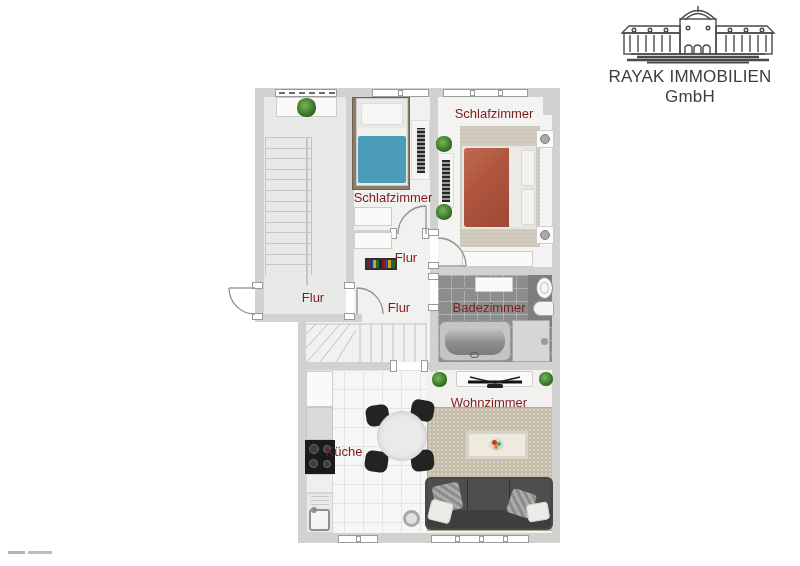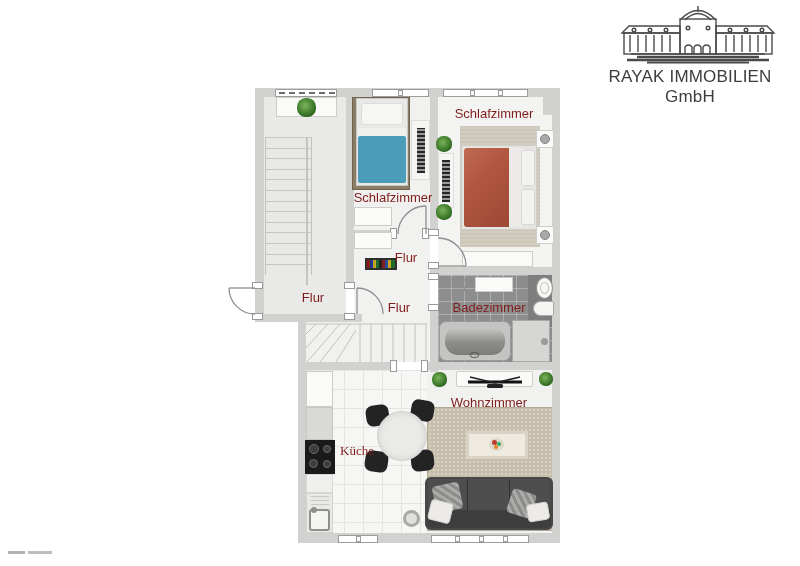--- a/index.html
+++ b/index.html
@@ -296,16 +296,16 @@
     </g>
   </svg>
 
   <div class="room-label" style="left:494px;top:113px;">Schlafzimmer</div>
   <div class="room-label" style="left:393px;top:197px;">Schlafzimmer</div>
   <div class="room-label" style="left:313px;top:297px;">Flur</div>
   <div class="room-label" style="left:406px;top:257px;">Flur</div>
   <div class="room-label" style="left:399px;top:307px;">Flur</div>
   <div class="room-label" style="left:489px;top:307px;">Badezimmer</div>
   <div class="room-label" style="left:489px;top:402px;">Wohnzimmer</div>
-  <div class="room-label" style="left:357px;top:451px;font-family:Liberation Serif, serif;">Küche</div>
+  <div class="room-label" style="left:344px;top:451px;">Küche</div>
 
   <div id="watermark"></div>
 </div>
 
 </body></html>

